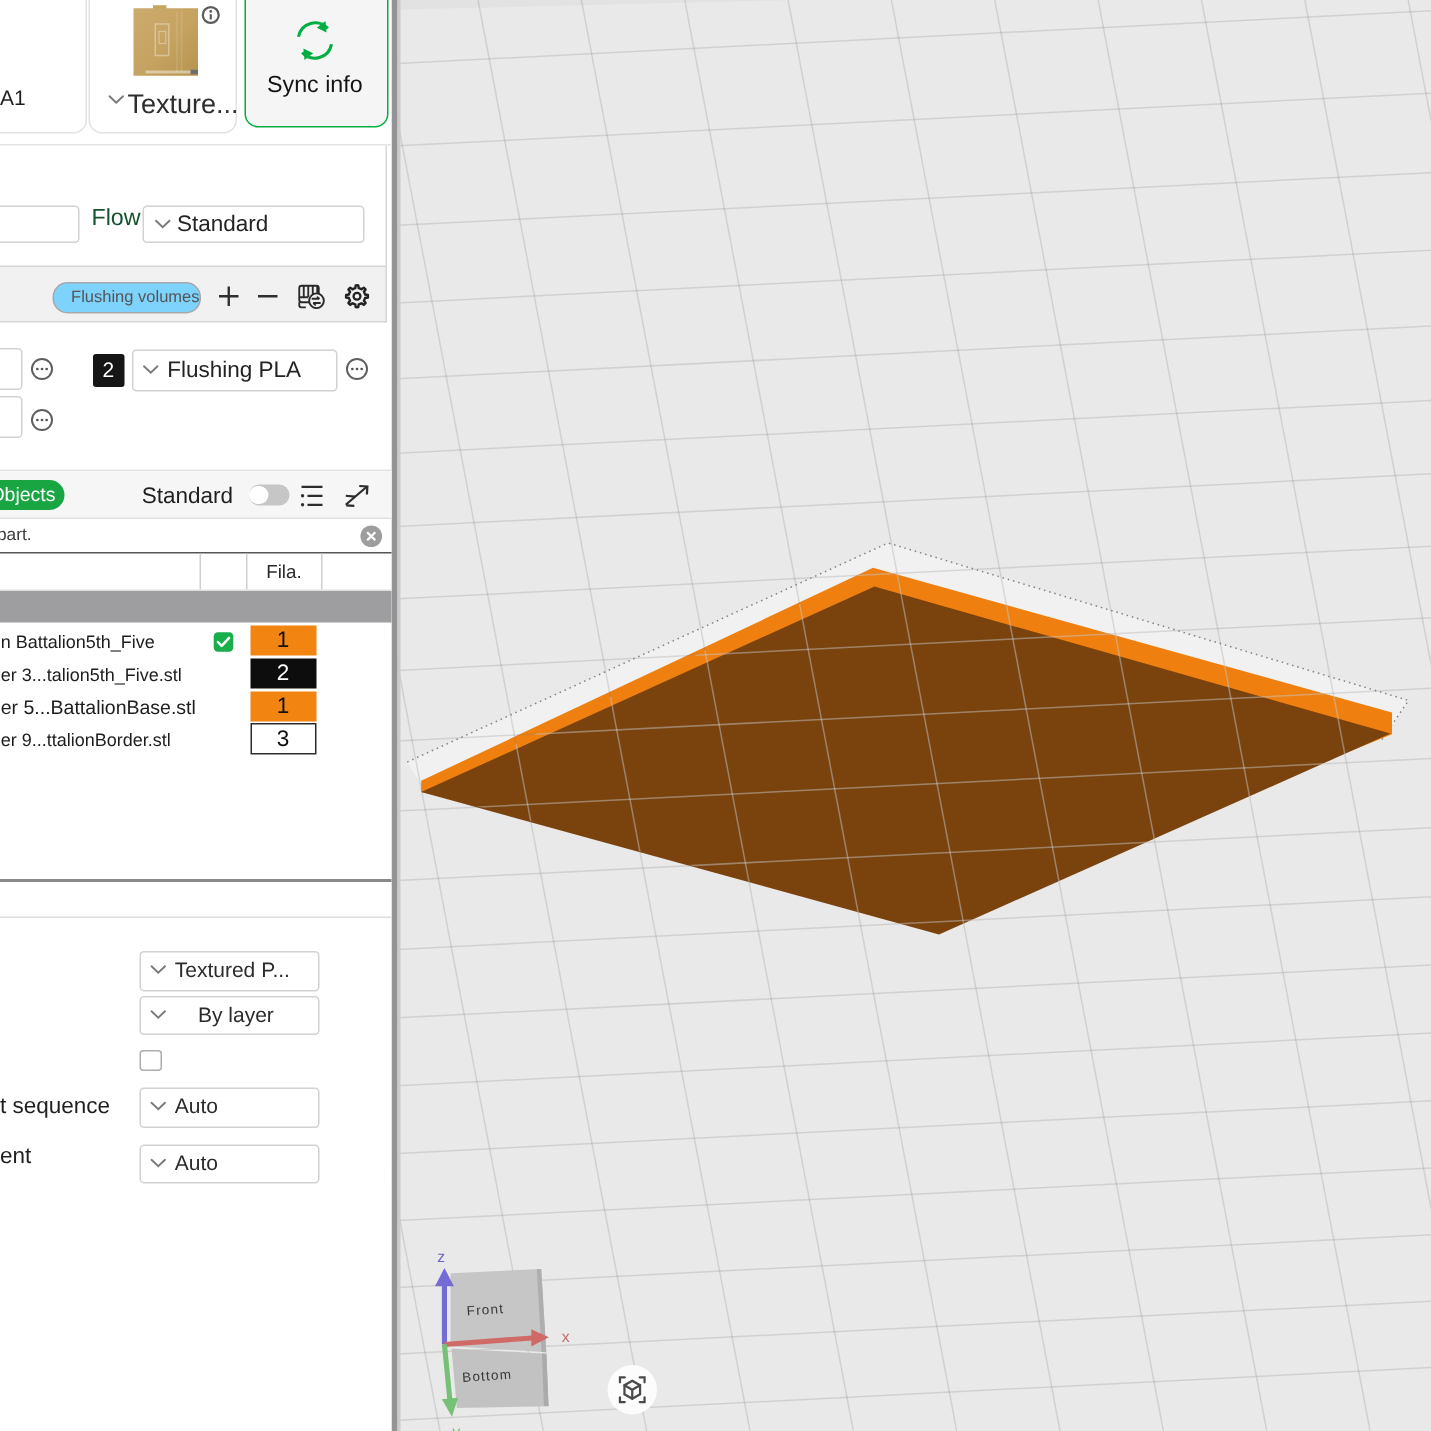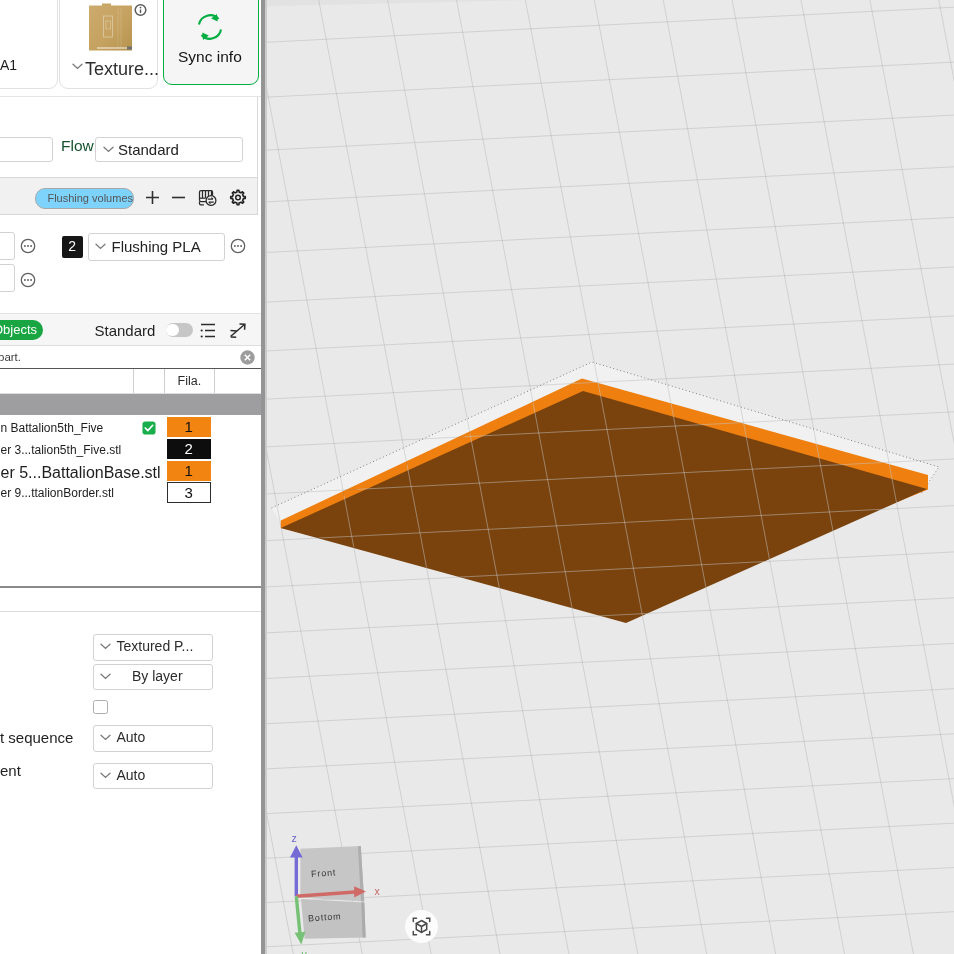--- a/index.html
+++ b/index.html
@@ -260,21 +260,21 @@
 <div class="abs" style="left:0;top:392.5px;width:261px;height:1px;background:#dedede"></div>
 <div class="abs" style="left:0;top:393.5px;width:261px;height:21px;background:#9e9ea0"></div>
 <div class="txt" style="left:0.5px;top:420.5px;font-size:12px;color:#1d1d1d">n Battalion5th_Five</div>
 <svg class="abs" style="left:141.5px;top:420.5px" width="14" height="14" viewBox="0 0 15 15">
 <rect x="0.5" y="0.5" width="14" height="14" rx="3" fill="#17ae4b"></rect>
 <path d="M3.5 7.5 l 2.7 2.8 L 11.5 4.6" stroke="#fff" stroke-width="1.8" fill="none" stroke-linecap="round" stroke-linejoin="round"></path>
 </svg>
 <div class="abs" style="left:166.5px;top:416.8px;width:44.5px;height:20.5px;background:#f28411;color:#111;font-size:15px;text-align:center;line-height:20.5px;box-sizing:border-box">1</div>
 <div class="txt" style="left:0.5px;top:442.5px;font-size:12px;color:#1d1d1d">er 3...talion5th_Five.stl</div>
 <div class="abs" style="left:166.5px;top:438.8px;width:44.5px;height:20.5px;background:#0d0d0d;color:#fff;font-size:15px;text-align:center;line-height:20.5px;box-sizing:border-box">2</div>
-<div class="txt" style="left:0.5px;top:464.3px;font-size:16px;color:#1d1d1d">er 5...BattalionBase.stl</div>
+<div class="txt" style="left:0.5px;top:464.3px;font-size:13px;color:#1d1d1d">er 5...BattalionBase.stl</div>
 <div class="abs" style="left:166.5px;top:460.6px;width:44.5px;height:20.5px;background:#f28411;color:#111;font-size:15px;text-align:center;line-height:20.5px;box-sizing:border-box">1</div>
 <div class="txt" style="left:0.5px;top:486px;font-size:12px;color:#1d1d1d">er 9...ttalionBorder.stl</div>
 <div class="abs" style="left:166.5px;top:482.3px;width:44.5px;height:20.5px;background:#fff;color:#111;border:1px solid #2c2c2c;font-size:15px;text-align:center;line-height:20.5px;box-sizing:border-box">3</div>
 <div class="abs" style="left:0;top:586px;width:261px;height:1.5px;background:#8a8a8a"></div>
 <div class="abs" style="left:0;top:611px;width:261px;height:1px;background:#dcdcdc"></div>
 <div class="sel" style="left:92.5px;top:634px;width:118px;height:24.5px"></div>
     <div class="chev" style="left:100px;top:643.25px">
       <svg width="11" height="7" viewBox="0 0 11 7">
         <path d="M1 1.2 L5.5 5.4 L10 1.2" stroke="#7a7a7a" stroke-width="1.3" fill="none" stroke-linecap="round"></path>
       </svg>

